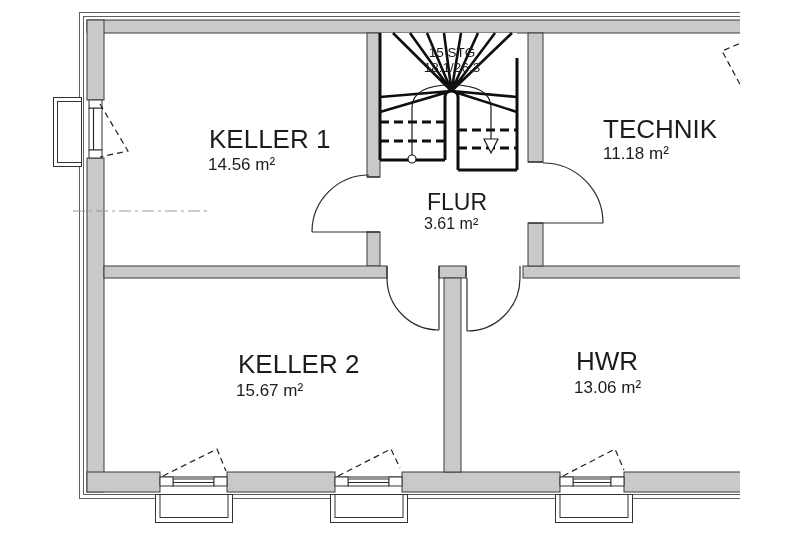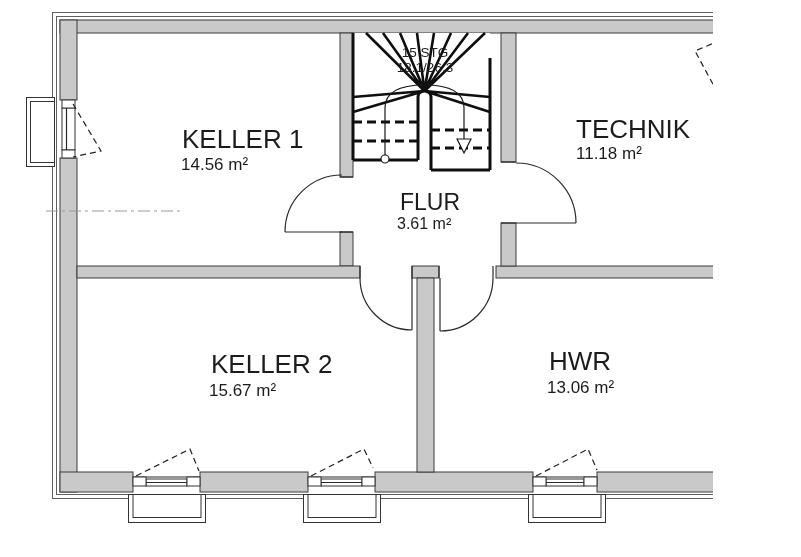--- a/index.html
+++ b/index.html
@@ -1,17 +1,17 @@
 <!DOCTYPE html>
 <html><head>
 <meta charset="utf-8">
 <style>
   html,body{margin:0;padding:0;background:#ffffff;}
   .canvas{position:relative;width:713px;height:557px;background:#ffffff;overflow:hidden;
-          font-family:"Liberation Sans",sans-serif;}
+          font-family:"Liberation Sans",sans-serif;padding-left:27px;}
   svg text{font-family:"Liberation Sans",sans-serif;fill:#1c1c1c;}
   .w   {fill:#c9c9c9;stroke:#3b3b3b;stroke-width:1;}
   .bnd {fill:none;stroke:#5f5f5f;stroke-width:1;}
   .wf  {fill:#ffffff;stroke:#333333;stroke-width:1;}
   .tn  {fill:none;stroke:#2a2a2a;stroke-width:1.2;}
   .tk  {fill:none;stroke:#0f0f0f;stroke-width:3;stroke-linecap:butt;}
   .fan {fill:none;stroke:#0f0f0f;stroke-width:2.6;}
   .tkd {fill:none;stroke:#0f0f0f;stroke-width:3;stroke-dasharray:9 5;}
   .wlk {fill:none;stroke:#1a1a1a;stroke-width:1.2;}
   .dsh {fill:none;stroke:#222222;stroke-width:1.2;stroke-dasharray:6 4;}

